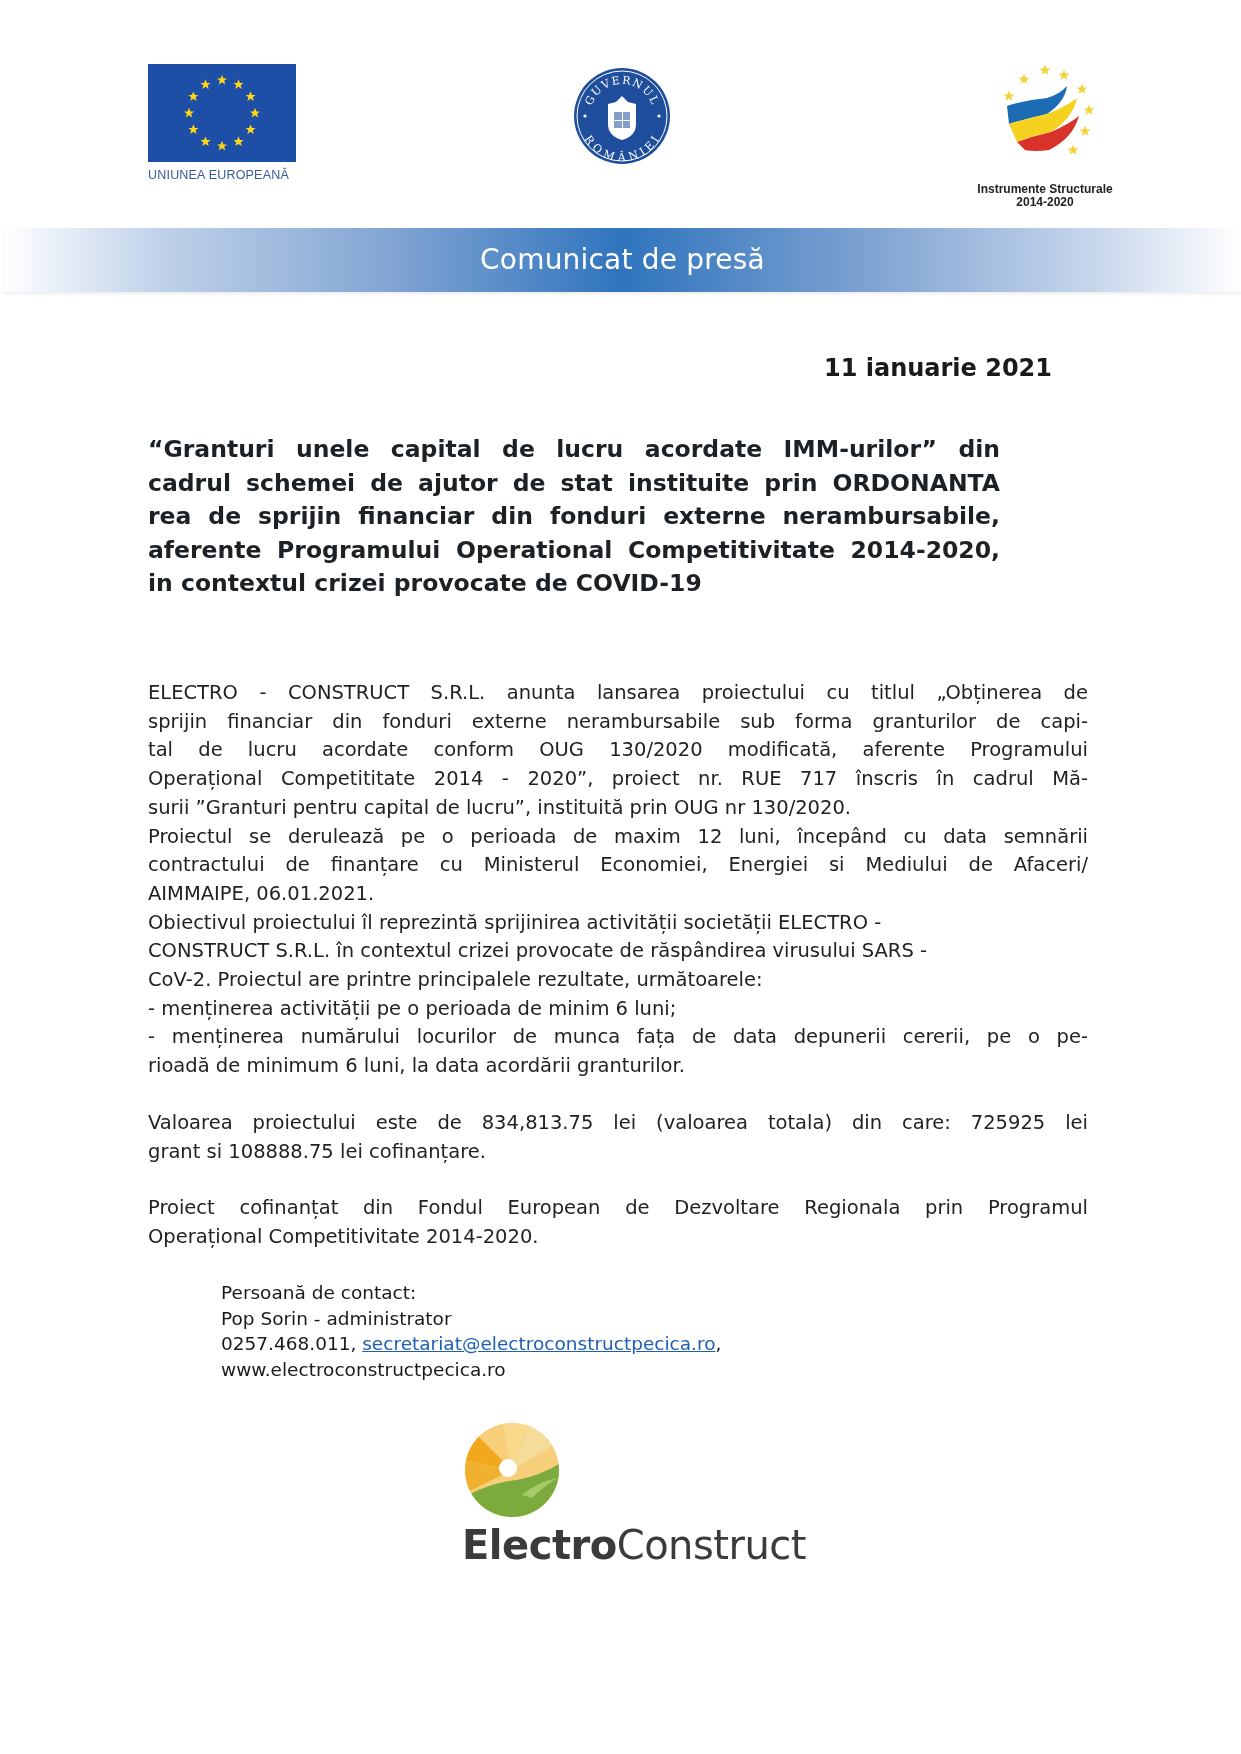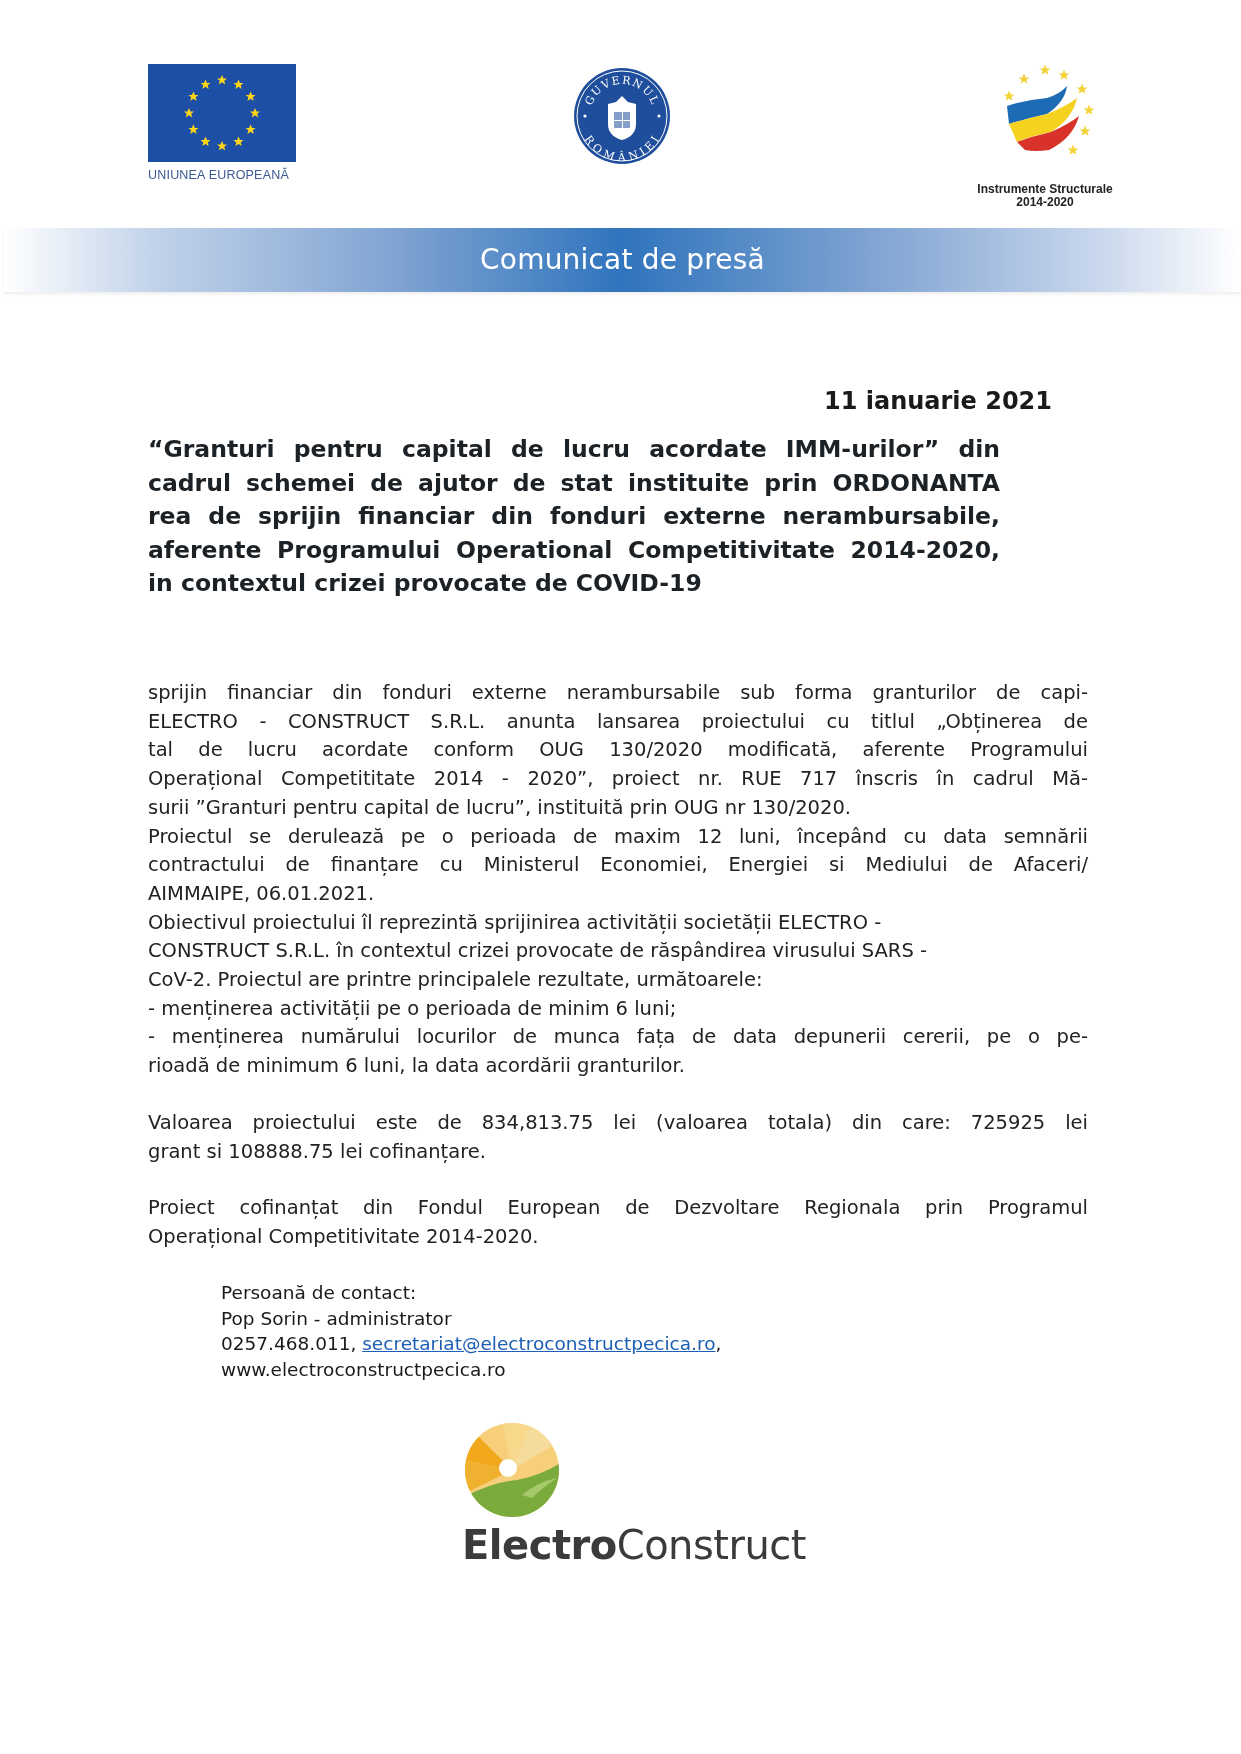--- a/index.html
+++ b/index.html
@@ -18,21 +18,21 @@
   #is-label { font-family: "Liberation Sans", sans-serif; font-weight: bold; font-size: 12px; color: #222; margin-top: 9px; line-height: 13px; }
 
   
   #band { left: 4px; top: 228px; width: 1237px; height: 64px;
     background: linear-gradient(to right, #ffffff 0%, #c2d3ea 12%, #7fa3d2 32%, #2f74bd 50%, #7fa3d2 70%, #c7d6ec 88%, #ffffff 100%);
     box-shadow: 0 2px 3px rgba(0,0,0,0.08);
   }
   #band-title { width: 100%; text-align: center; color: #ffffff; font-family: "DejaVu Sans", sans-serif; font-size: 28px; line-height: 64px; letter-spacing: 0.2px; }
 
   
-  #date { right: 189px; top: 387px; font-family: "DejaVu Sans", sans-serif; font-weight: bold; font-size: 24px; color: #1a1a1a; }
+  #date { right: 189px; top: 354px; font-family: "DejaVu Sans", sans-serif; font-weight: bold; font-size: 24px; color: #1a1a1a; }
 
   
   #title-block { left: 148px; top: 433px; width: 852px; font-family: "DejaVu Sans", sans-serif; font-weight: bold; font-size: 23.5px; line-height: 33.6px; color: #1c2126; }
   .tl { display: block; white-space: nowrap; text-align: justify; text-align-last: justify; }
   .tl.last { text-align-last: left; }
 
   
   #body-text { left: 148px; top: 679px; width: 940px; font-family: "DejaVu Sans", sans-serif; font-size: 19.5px; line-height: 28.7px; color: #222; }
   .bl { display: block; white-space: nowrap; }
   .bl.j { text-align: justify; text-align-last: justify; }
@@ -144,31 +144,31 @@
   </div>
 </div>
 
 <div id="band" class="abs">
   <div id="band-title">Comunicat de presă</div>
 </div>
 
 <div id="date" class="abs">11 ianuarie 2021</div>
 
 <div id="title-block" class="abs">
-  <span class="tl">“Granturi pentru capital de lucru acordate IMM-urilor” din</span>
+  <span class="tl">“Granturi unele capital de lucru acordate IMM-urilor” din</span>
   <span class="tl">cadrul schemei de ajutor de stat instituite prin ORDONANTA</span>
   <span class="tl">rea de sprijin financiar din fonduri externe nerambursabile,</span>
   <span class="tl">aferente Programului Operational Competitivitate 2014-2020,</span>
   <span class="tl last">in contextul crizei provocate de COVID-19</span>
 </div>
 
 <div id="body-text" class="abs">
   <div>
+    <span class="bl j">ELECTRO - CONSTRUCT S.R.L. anunta lansarea proiectului cu titlul „Obținerea de</span>
     <span class="bl j">sprijin financiar din fonduri externe nerambursabile sub forma granturilor de capi-</span>
-    <span class="bl j">ELECTRO - CONSTRUCT S.R.L. anunta lansarea proiectului cu titlul „Obținerea de</span>
     <span class="bl j">tal de lucru acordate conform OUG 130/2020 modificată, aferente Programului</span>
     <span class="bl j">Operațional Competititate 2014 - 2020”, proiect nr. RUE 717 înscris în cadrul Mă-</span>
     <span class="bl">surii ”Granturi pentru capital de lucru”, instituită prin OUG nr 130/2020.</span>
     <span class="bl j">Proiectul se derulează pe o perioada de maxim 12 luni, începând cu data semnării</span>
     <span class="bl j">contractului de finanțare cu Ministerul Economiei, Energiei si Mediului de Afaceri/</span>
     <span class="bl">AIMMAIPE, 06.01.2021.</span>
     <span class="bl">Obiectivul proiectului îl reprezintă sprijinirea activității societății ELECTRO -</span>
     <span class="bl">CONSTRUCT S.R.L. în contextul crizei provocate de răspândirea virusului SARS -</span>
     <span class="bl">CoV-2.  Proiectul are printre principalele rezultate, următoarele:</span>
     <span class="bl">- menținerea activității pe o perioada de minim 6 luni;</span>

